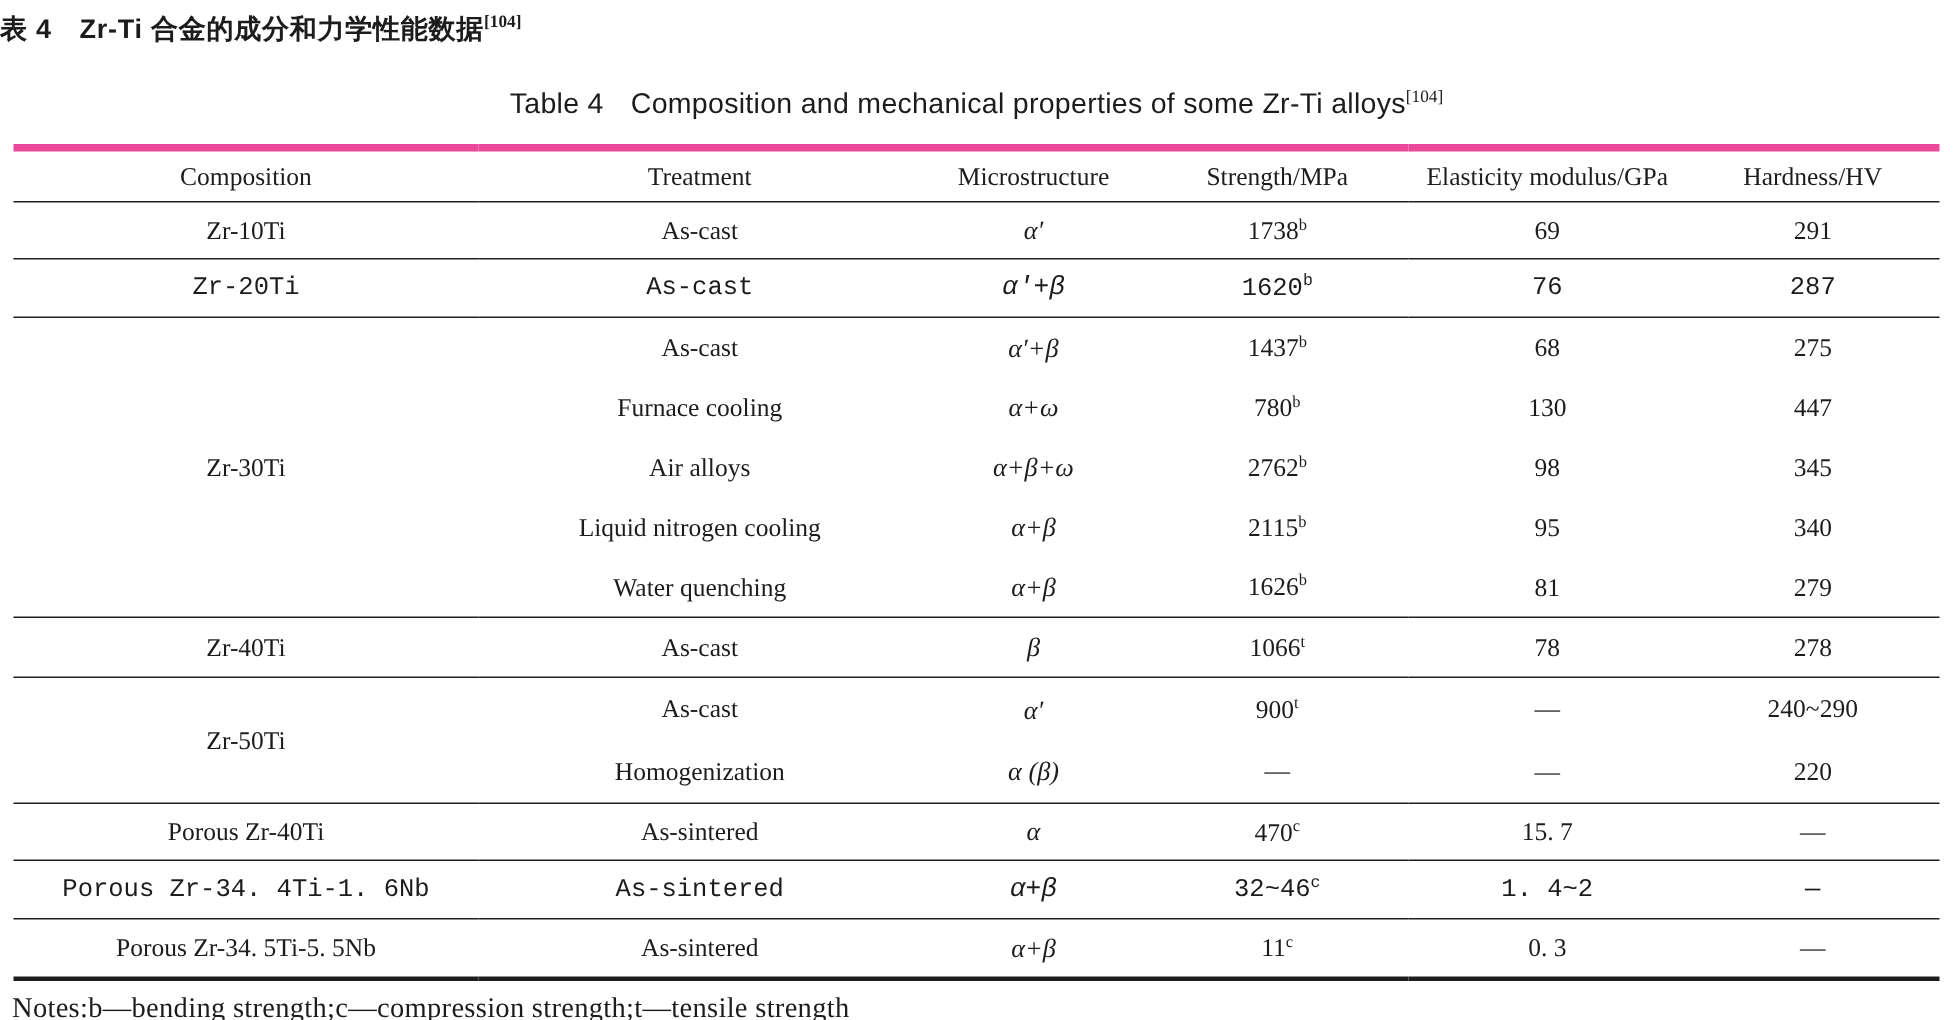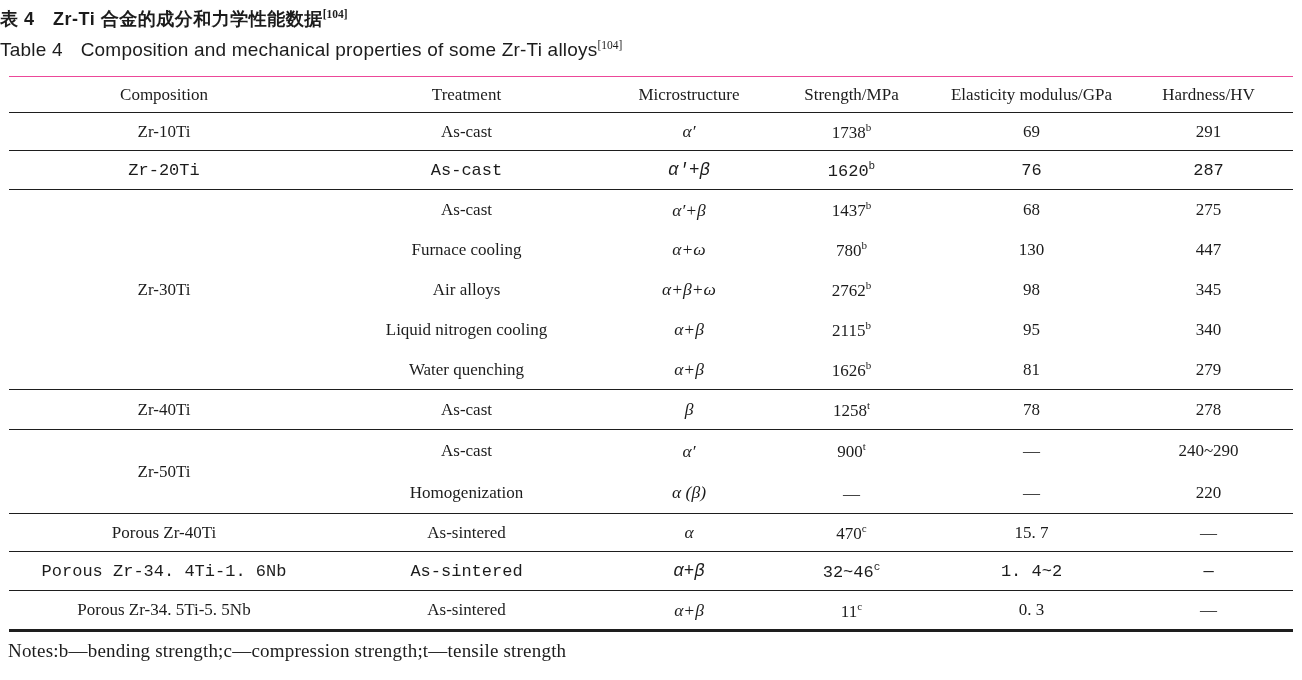--- a/index.html
+++ b/index.html
@@ -12,39 +12,39 @@
   }
   .title-cn {
     margin-top: 7px;
     text-align: left;
     font-family: "Liberation Sans", sans-serif;
     font-weight: 600;
     font-size: 18px;
     letter-spacing: 0.5px;
   }
   .title-en {
-    margin-top: 8px;
-    text-align: left;
+    margin-top: 28px;
+    text-align: center;
     font-family: "Liberation Sans", sans-serif;
     font-size: 19px;
     letter-spacing: 0.2px;
   }
   .title-en .t-prefix { margin-right: 18px; }
   sup.ref {
     font-size: 11.5px;
     font-family: "Liberation Serif", serif;
     vertical-align: super;
     letter-spacing: 0;
   }
   table.alloys {
     margin: 15px 9px 0 9px;
     width: 1284px;
     border-collapse: collapse;
     table-layout: fixed;
-    border-top: 1px solid #ec4899;
+    border-top: 5px solid #ec4899;
     border-bottom: 3px solid #1e1e1e;
     font-size: 17px;
   }
   table.alloys th, table.alloys td {
     font-weight: normal;
     text-align: center;
     vertical-align: middle;
     padding: 0;
     white-space: nowrap;
     overflow: hidden;
@@ -145,21 +145,21 @@
     <td class="bb micro">α+β</td>
     <td class="bb num"><span>1626</span><sup class="s-sup">b</sup></td>
     <td class="bb num">81</td>
     <td class="bb num">279</td>
   </tr>
 
   <tr class="h40">
     <td class="bb">Zr-40Ti</td>
     <td class="bb">As-cast</td>
     <td class="bb micro">β</td>
-    <td class="bb num"><span>1258</span><sup class="s-sup">t</sup></td>
+    <td class="bb num"><span>1066</span><sup class="s-sup">t</sup></td>
     <td class="bb num">78</td>
     <td class="bb num">278</td>
   </tr>
 
   <tr class="h42">
     <td class="bb" rowspan="2">Zr-50Ti</td>
     <td>As-cast</td>
     <td class="micro">α′</td>
     <td class="num"><span>900</span><sup class="s-sup">t</sup></td>
     <td class="num">—</td>

